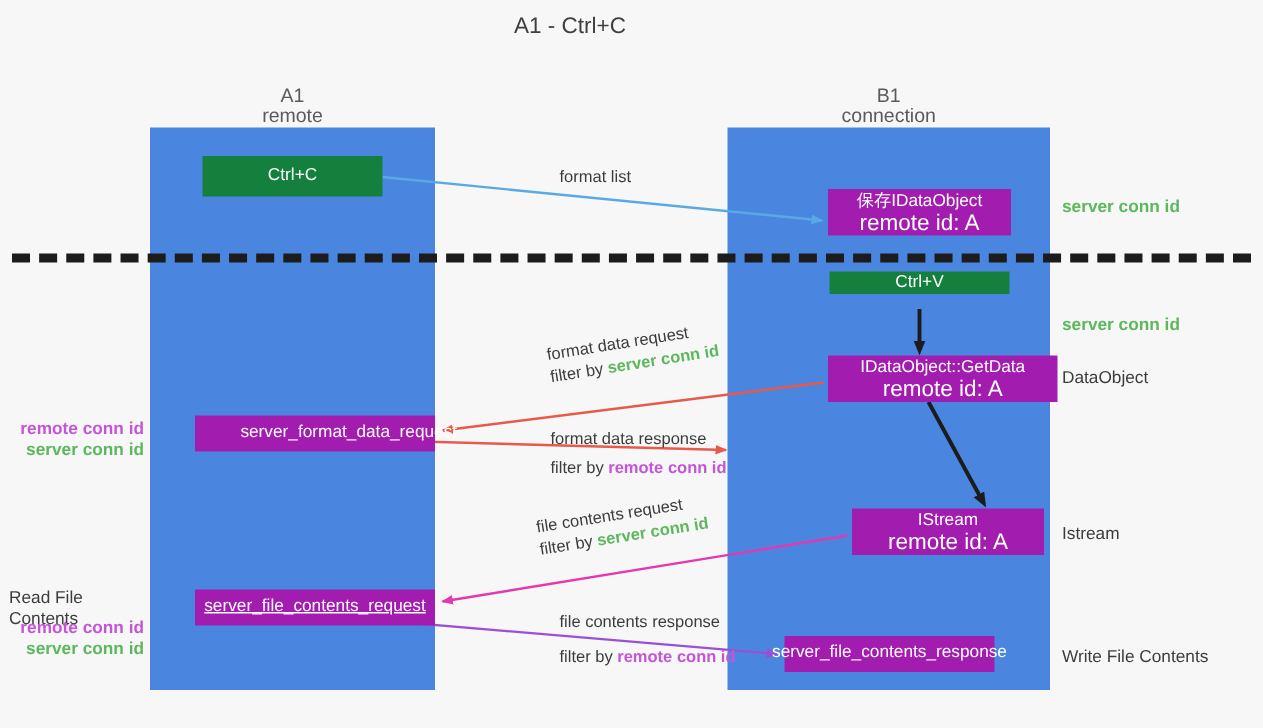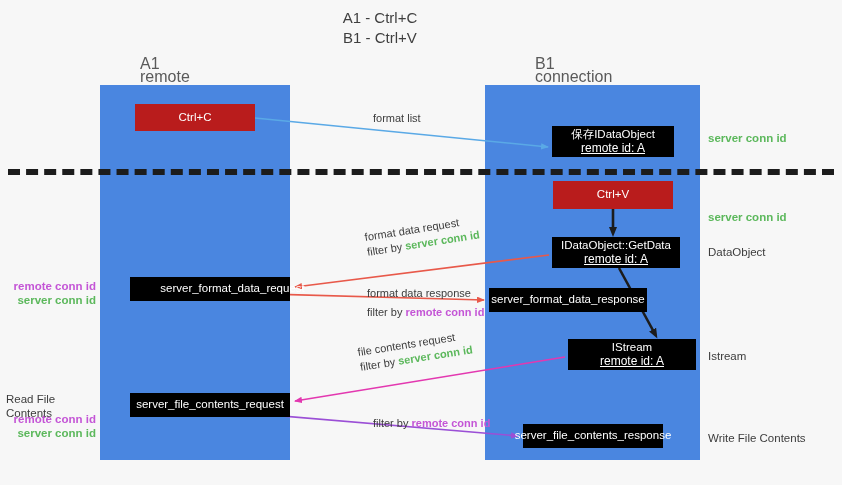--- a/index.html
+++ b/index.html
@@ -16,49 +16,49 @@
     left:0;top:8px;width:760px;text-align:center;
     font-size:15px;line-height:20px;color:#3f3f3f;
   }
 
   
   .lane{background:#4a86e0;}
   #laneA{left:100px;top:85px;width:190px;height:375px;}
   #laneB{left:485px;top:85px;width:215px;height:375px;}
 
   .lane-head{
-    text-align:left;font-size:16px;line-height:13px;color:#5a5a5a;
+    text-align:center;font-size:13px;line-height:13px;color:#5a5a5a;
   }
   #headA{left:140px;top:57px;width:110px;}
   #headB{left:535px;top:57px;width:115px;}
 
   
   #divider{
     left:8px;top:169px;width:826px;height:0;
     border-top:6px dashed #1c1c1c;
   }
 
   
   .box{
     box-sizing:border-box;
     display:flex;flex-direction:column;align-items:center;justify-content:center;
     color:#ffffff;font-size:11.5px;line-height:13.5px;text-align:center;
   }
-  .box.green{background:#b91c1c;}
-  .box.orange{background:#000000;}
-  .box .l2{font-size:12px;text-decoration:underline;}
+  .box.green{background:#15803d;}
+  .box.orange{background:#a21caf;}
+  .box .l2{font-size:15px;}
 
   #bxCtrlC{left:135px;top:104px;width:120px;height:27px;}
   #bxSaveData{left:552px;top:126px;width:122px;height:31px;}
-  #bxCtrlV{left:553px;top:181px;width:120px;height:28px;}
-  #bxGetData{left:552px;top:237px;width:128px;height:31px;}
+  #bxCtrlV{left:553px;top:181px;width:120px;height:15px;}
+  #bxGetData{left:552px;top:237px;width:153px;height:31px;}
   #bxIStream{left:568px;top:339px;width:128px;height:31px;}
   #bxFmtReq{left:130px;top:277px;width:160px;height:24px;padding-left:45px;}
   #bxFmtResp{left:489px;top:288px;width:158px;height:24px;}
-  #bxFileReq{left:130px;top:393px;width:160px;height:24px;}
+  #bxFileReq{left:130px;top:393px;width:160px;height:24px;text-decoration:underline;}
   #bxFileResp{left:523px;top:424px;width:140px;height:24px;}
 
   
   .rlabel{font-size:11.5px;line-height:14px;color:#3c3c3c;}
   .rlabel.green{color:#5cb85c;font-weight:bold;}
   #rl1{left:708px;top:131px;}
   #rl2{left:708px;top:210px;}
   #rl3{left:708px;top:245px;}
   #rl4{left:708px;top:349px;}
   #rl5{left:708px;top:431px;}
@@ -84,21 +84,20 @@
   #wires{position:absolute;left:0;top:0;width:842px;height:485px;
          pointer-events:none;}
 </style>
 </head>
 <body>
 
 <div id="stage">
 
   <div class="abs" id="title">
     <div>A1 - Ctrl+C</div>
-    <div>B1 - Ctrl+V</div>
   </div>
 
   <div class="abs lane-head" id="headA">
     <div>A1</div>
     <div>remote</div>
   </div>
   <div class="abs lane-head" id="headB">
     <div>B1</div>
     <div>connection</div>
   </div>
@@ -162,23 +161,20 @@
 
   <div class="abs box orange" id="bxIStream">
     <span>IStream</span>
     <span class="l2">remote id: A</span>
   </div>
 
   <div class="abs box orange" id="bxFmtReq">
     <span>server_format_data_request</span>
   </div>
 
-  <div class="abs box orange" id="bxFmtResp">
-    <span>server_format_data_response</span>
-  </div>
 
   <div class="abs box orange" id="bxFileReq">
     <span>server_file_contents_request</span>
   </div>
 
   <div class="abs box orange" id="bxFileResp">
     <span>server_file_contents_response</span>
   </div>
 
   <div class="abs ann" id="an1">
@@ -200,20 +196,21 @@
   </div>
 
   <div class="abs ann rot-up" id="an4">
     <div>file contents request</div>
     <div>
       <span>filter by </span><span class="cid-server">server conn id</span>
     </div>
   </div>
 
   <div class="abs ann" id="an5">
+    <div>file contents response</div>
     <div style="margin-top:8px;">
       <span>filter by </span><span class="cid-remote">remote conn id</span>
     </div>
   </div>
 
   <div class="abs rlabel green" id="rl1">server conn id</div>
   <div class="abs rlabel green" id="rl2">server conn id</div>
   <div class="abs rlabel" id="rl3">DataObject</div>
   <div class="abs rlabel" id="rl4">Istream</div>
   <div class="abs rlabel" id="rl5">Write File Contents</div>

